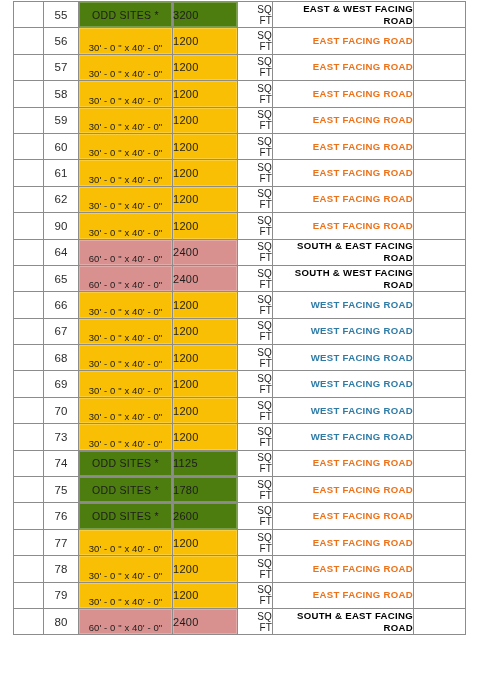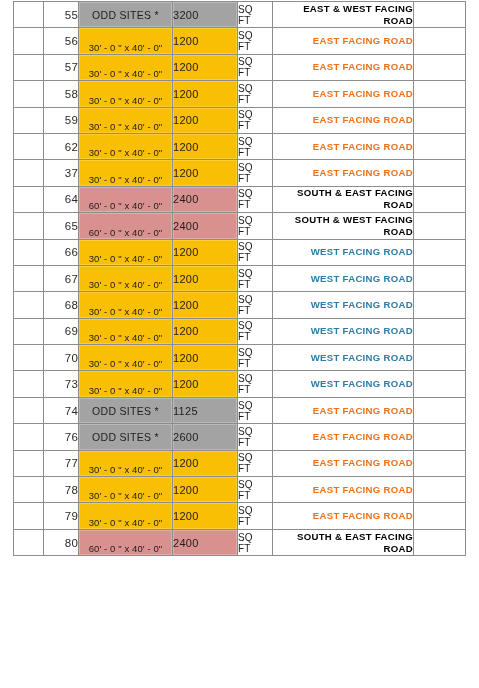--- a/index.html
+++ b/index.html
@@ -39,21 +39,21 @@
   col.c-num        { width: 35px; }
   col.c-dim        { width: 94px; }
   col.c-area       { width: 65px; }
   col.c-unit       { width: 35px; }
   col.c-facing     { width: 141px; }
   col.c-blank-right{ width: 52px; }
 
   td.blank-cell { background: #ffffff; }
 
   td.num-cell {
-    text-align: right;
+    text-align: center;
     font-size: 11.5px;
     color: #2b2b2b;
     background: #ffffff;
     letter-spacing: .2px;
   }
 
   
   td.dim-cell {
     position: relative;
     text-align: center;
@@ -79,41 +79,41 @@
     letter-spacing: .3px;
   }
 
   td.area-cell {
     font-size: 11px;
     color: #1d1d1d;
     letter-spacing: .3px;
   }
 
   td.unit-cell {
-    text-align: left;
+    text-align: right;
     font-size: 10px;
     color: #1d1d1d;
     background: #ffffff;
     line-height: 11px;
     letter-spacing: .2px;
   }
   td.unit-cell span { display: block; }
 
   td.facing-cell {
     text-align: right;
     background: #ffffff;
     font-size: 9.6px;
     font-weight: bold;
     line-height: 12px;
     letter-spacing: .3px;
     padding: 0 3px;
   }
 
   
-  .fill-green  { background: #a3a3a3; }
+  .fill-green  { background: #4d7c0f; }
   .fill-orange { background: #f9bf04; }
   .fill-pink   { background: #d9918f; }
 
   
   td.dim-cell.fill-orange,
   td.area-cell.fill-orange { box-shadow: inset 0 0 0 1px rgba(255,255,255,.22); }
   td.dim-cell.fill-green,
   td.area-cell.fill-green { box-shadow: inset 0 0 0 1px rgba(255,255,255,.25); }
   td.dim-cell.fill-pink,
   td.area-cell.fill-pink { box-shadow: inset 0 0 0 1px rgba(255,255,255,.25); }
@@ -203,35 +203,63 @@
           <td class="area-cell fill-orange">1200</td>
           <td class="unit-cell">
             <span>SQ</span>
             <span>FT</span>
           </td>
           <td class="facing-cell txt-orange">EAST FACING ROAD</td>
           <td class="blank-cell"></td>
         </tr>
         <tr>
           <td class="blank-cell"></td>
+          <td class="num-cell">60</td>
+          <td class="dim-cell fill-orange">
+            <span class="dim-text">30' - 0 " x 40' - 0"</span>
+          </td>
+          <td class="area-cell fill-orange">1200</td>
+          <td class="unit-cell">
+            <span>SQ</span>
+            <span>FT</span>
+          </td>
+          <td class="facing-cell txt-orange">EAST FACING ROAD</td>
+          <td class="blank-cell"></td>
+        </tr>
+        <tr>
+          <td class="blank-cell"></td>
+          <td class="num-cell">61</td>
+          <td class="dim-cell fill-orange">
+            <span class="dim-text">30' - 0 " x 40' - 0"</span>
+          </td>
+          <td class="area-cell fill-orange">1200</td>
+          <td class="unit-cell">
+            <span>SQ</span>
+            <span>FT</span>
+          </td>
+          <td class="facing-cell txt-orange">EAST FACING ROAD</td>
+          <td class="blank-cell"></td>
+        </tr>
+        <tr>
+          <td class="blank-cell"></td>
           <td class="num-cell">62</td>
           <td class="dim-cell fill-orange">
             <span class="dim-text">30' - 0 " x 40' - 0"</span>
           </td>
           <td class="area-cell fill-orange">1200</td>
           <td class="unit-cell">
             <span>SQ</span>
             <span>FT</span>
           </td>
           <td class="facing-cell txt-orange">EAST FACING ROAD</td>
           <td class="blank-cell"></td>
         </tr>
         <tr>
           <td class="blank-cell"></td>
-          <td class="num-cell">37</td>
+          <td class="num-cell">90</td>
           <td class="dim-cell fill-orange">
             <span class="dim-text">30' - 0 " x 40' - 0"</span>
           </td>
           <td class="area-cell fill-orange">1200</td>
           <td class="unit-cell">
             <span>SQ</span>
             <span>FT</span>
           </td>
           <td class="facing-cell txt-orange">EAST FACING ROAD</td>
           <td class="blank-cell"></td>
@@ -357,20 +385,34 @@
           <td class="area-cell fill-green">1125</td>
           <td class="unit-cell">
             <span>SQ</span>
             <span>FT</span>
           </td>
           <td class="facing-cell txt-orange">EAST FACING ROAD</td>
           <td class="blank-cell"></td>
         </tr>
         <tr>
           <td class="blank-cell"></td>
+          <td class="num-cell">75</td>
+          <td class="dim-cell fill-green">
+            <span class="odd-text">ODD SITES *</span>
+          </td>
+          <td class="area-cell fill-green">1780</td>
+          <td class="unit-cell">
+            <span>SQ</span>
+            <span>FT</span>
+          </td>
+          <td class="facing-cell txt-orange">EAST FACING ROAD</td>
+          <td class="blank-cell"></td>
+        </tr>
+        <tr>
+          <td class="blank-cell"></td>
           <td class="num-cell">76</td>
           <td class="dim-cell fill-green">
             <span class="odd-text">ODD SITES *</span>
           </td>
           <td class="area-cell fill-green">2600</td>
           <td class="unit-cell">
             <span>SQ</span>
             <span>FT</span>
           </td>
           <td class="facing-cell txt-orange">EAST FACING ROAD</td>

